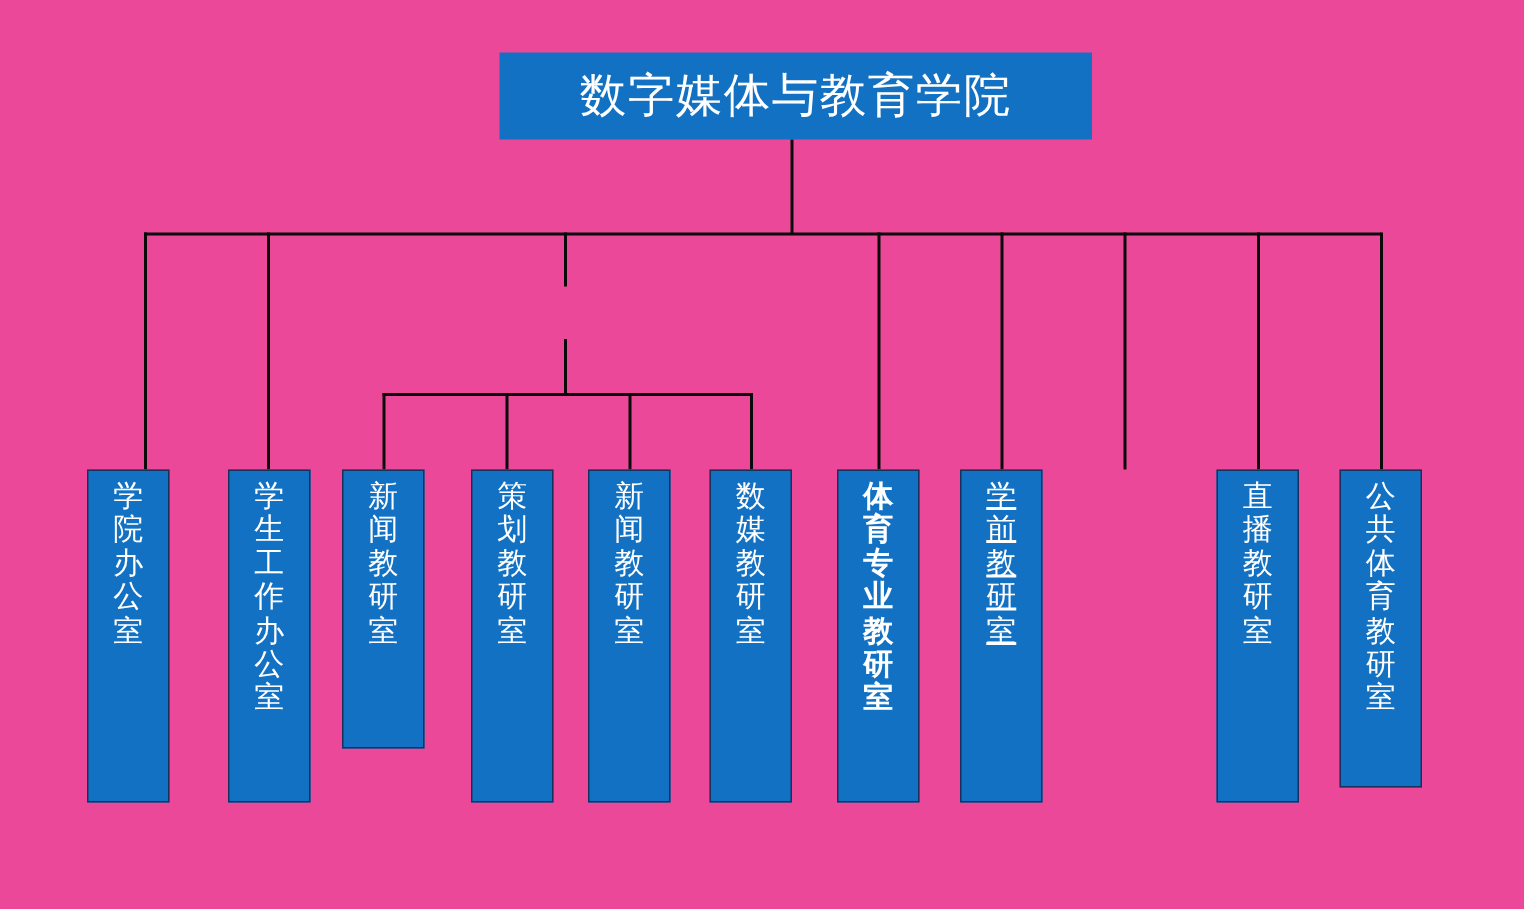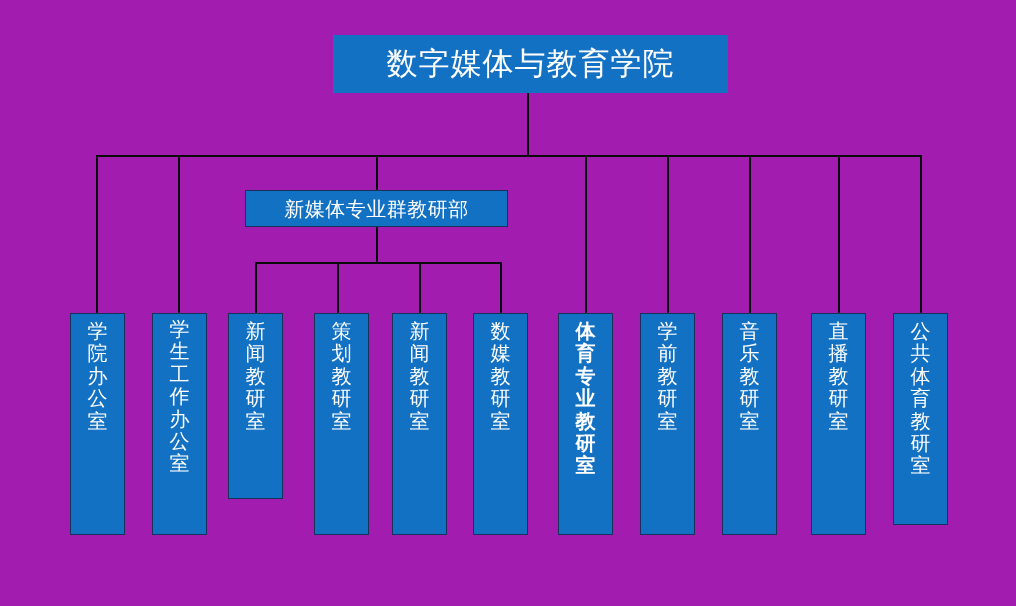--- a/index.html
+++ b/index.html
@@ -8,21 +8,21 @@
     background: #ffffff;
   }
   body {
     font-family: "Liberation Sans", "DejaVu Sans", sans-serif;
   }
 
   #org-chart {
     position: relative;
     width: 1016px;
     height: 606px;
-    background: #a21caf;
+    background: #ec4899;
     overflow: hidden;
   }
 
   
   .line {
     position: absolute;
     background: #0a0a0a;
   }
   .line.v { width: 2px; }
   .line.h { height: 2px; }
@@ -96,29 +96,26 @@
   <div class="line v" style="left:585px; top:155px; height:158px;"></div>
   <div class="line v" style="left:667px; top:155px; height:158px;"></div>
   <div class="line v" style="left:749px; top:155px; height:158px;"></div>
   <div class="line v" style="left:838px; top:155px; height:158px;"></div>
   <div class="line v" style="left:920px; top:155px; height:158px;"></div>
 
   <div class="node root" style="left:333px; top:35px; width:395px; height:58px;">
     <span>数字媒体与教育学院</span>
   </div>
 
-  <div class="node subdept" style="left:245px; top:190px; width:263px; height:37px;">
-    <span>新媒体专业群教研部</span>
-  </div>
 
-  <div class="node leaf" style="left:70px; top:313px; width:55px; height:222px;">
+  <div class="node leaf" style="left:58px; top:313px; width:55px; height:222px;">
     <span class="leaf-label">学院办公室</span>
   </div>
 
-  <div class="node leaf" style="left:152px; top:313px; width:55px; height:222px;font-family:Liberation Mono, monospace;">
+  <div class="node leaf" style="left:152px; top:313px; width:55px; height:222px;">
     <span class="leaf-label">学生工作办公室</span>
   </div>
 
   <div class="node leaf" style="left:228px; top:313px; width:55px; height:186px;">
     <span class="leaf-label">新闻教研室</span>
   </div>
 
   <div class="node leaf" style="left:314px; top:313px; width:55px; height:222px;">
     <span class="leaf-label">策划教研室</span>
   </div>
@@ -128,27 +125,24 @@
   </div>
 
   <div class="node leaf" style="left:473px; top:313px; width:55px; height:222px;text-align:right;">
     <span class="leaf-label">数媒教研室</span>
   </div>
 
   <div class="node leaf" style="left:558px; top:313px; width:55px; height:222px;font-weight:bold;">
     <span class="leaf-label">体育专业教研室</span>
   </div>
 
-  <div class="node leaf" style="left:640px; top:313px; width:55px; height:222px;">
+  <div class="node leaf" style="left:640px; top:313px; width:55px; height:222px;text-decoration:underline;">
     <span class="leaf-label">学前教研室</span>
   </div>
 
-  <div class="node leaf" style="left:722px; top:313px; width:55px; height:222px;">
-    <span class="leaf-label">音乐教研室</span>
-  </div>
 
   <div class="node leaf" style="left:811px; top:313px; width:55px; height:222px;">
     <span class="leaf-label">直播教研室</span>
   </div>
 
   <div class="node leaf" style="left:893px; top:313px; width:55px; height:212px;">
     <span class="leaf-label">公共体育教研室</span>
   </div>
 
 </div>

